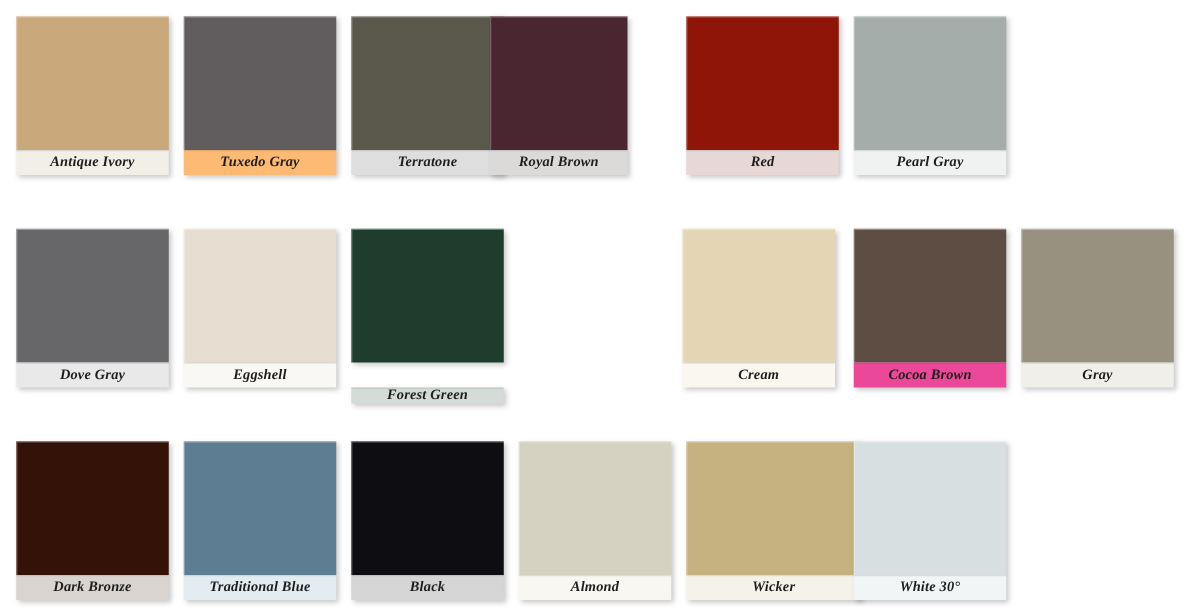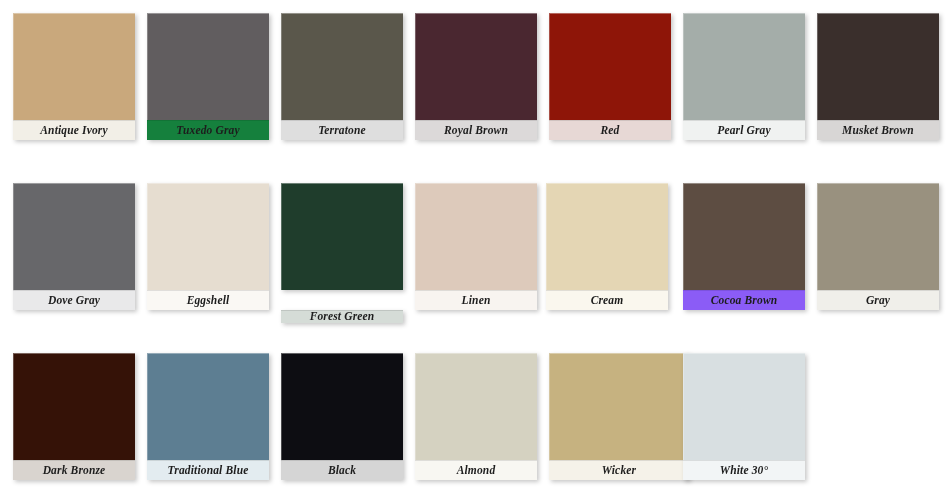--- a/index.html
+++ b/index.html
@@ -72,67 +72,59 @@
 <body>
 
 <div id="swatch-grid">
     <div class="swatch-row row-0">
       <div class="swatch" style="left: 13px; width: 122px; height: 127px;">
         <div class="swatch-color" style="background: rgb(201, 168, 124);"></div>
         <div class="swatch-label" style="background: rgb(242, 239, 231); color: rgb(29, 29, 29);">Antique Ivory</div>
       </div>
       <div class="swatch" style="left: 147px; width: 122px; height: 127px;">
         <div class="swatch-color" style="background: rgb(97, 93, 95);"></div>
-        <div class="swatch-label" style="background: #15803d; color: rgb(29, 29, 29);">Tuxedo Gray</div>
+        <div class="swatch-label" style="background: #fdba74; color: rgb(29, 29, 29);">Tuxedo Gray</div>
       </div>
       <div class="swatch" style="left: 281px; width: 122px; height: 127px;">
         <div class="swatch-color" style="background: rgb(90, 87, 75);"></div>
         <div class="swatch-label" style="background: rgb(222, 222, 222); color: rgb(29, 29, 29);">Terratone</div>
       </div>
-      <div class="swatch" style="left: 415px; width: 122px; height: 127px;">
+      <div class="swatch" style="left: 392px; width: 110px; height: 127px;">
         <div class="swatch-color" style="background: rgb(74, 39, 48);"></div>
         <div class="swatch-label" style="background: rgb(220, 217, 217); color: rgb(29, 29, 29);">Royal Brown</div>
       </div>
       <div class="swatch" style="left: 549px; width: 122px; height: 127px;">
         <div class="swatch-color" style="background: rgb(142, 21, 8);"></div>
         <div class="swatch-label" style="background: rgb(231, 216, 213); color: rgb(29, 29, 29);">Red</div>
       </div>
       <div class="swatch" style="left: 683px; width: 122px; height: 127px;">
         <div class="swatch-color" style="background: rgb(164, 173, 169);"></div>
         <div class="swatch-label" style="background: rgb(240, 242, 241); color: rgb(29, 29, 29);">Pearl Gray</div>
-      </div>
-      <div class="swatch" style="left: 817px; width: 122px; height: 127px;">
-        <div class="swatch-color" style="background: rgb(58, 47, 44);"></div>
-        <div class="swatch-label" style="background: rgb(216, 214, 213); color: rgb(29, 29, 29);">Musket Brown</div>
       </div>
     </div>
     <div class="swatch-row row-1">
       <div class="swatch" style="left: 13px; width: 122px; height: 127px;">
         <div class="swatch-color" style="background: rgb(103, 103, 106);"></div>
         <div class="swatch-label" style="background: rgb(233, 233, 234); color: rgb(29, 29, 29);">Dove Gray</div>
       </div>
       <div class="swatch" style="left: 147px; width: 122px; height: 127px;">
         <div class="swatch-color" style="background: rgb(230, 221, 208);"></div>
         <div class="swatch-label" style="background: rgb(250, 248, 244); color: rgb(29, 29, 29);">Eggshell</div>
       </div>
       <div class="swatch" style="left: 281px; width: 122px; height: 127px; gap: 20px;">
         <div class="swatch-color" style="background: rgb(31, 61, 44);"></div>
         <div class="swatch-label" style="background: rgb(213, 220, 215); color: rgb(29, 29, 29);">Forest Green</div>
       </div>
-      <div class="swatch" style="left: 415px; width: 122px; height: 127px;">
-        <div class="swatch-color" style="background: rgb(221, 202, 187);"></div>
-        <div class="swatch-label" style="background: rgb(248, 244, 240); color: rgb(29, 29, 29);">Linen</div>
-      </div>
       <div class="swatch" style="left: 546px; width: 122px; height: 127px;">
         <div class="swatch-color" style="background: rgb(228, 214, 180);"></div>
         <div class="swatch-label" style="background: rgb(250, 247, 238); color: rgb(29, 29, 29);">Cream</div>
       </div>
       <div class="swatch" style="left: 683px; width: 122px; height: 127px;">
         <div class="swatch-color" style="background: rgb(93, 77, 66);"></div>
-        <div class="swatch-label" style="background: #8b5cf6; color: rgb(29, 29, 29); font-family: Liberation Serif, serif;">Cocoa Brown</div>
+        <div class="swatch-label" style="background: #ec4899; color: rgb(29, 29, 29); font-family: Liberation Serif, serif;">Cocoa Brown</div>
       </div>
       <div class="swatch" style="left: 817px; width: 122px; height: 127px;">
         <div class="swatch-color" style="background: rgb(153, 145, 127);"></div>
         <div class="swatch-label" style="background: rgb(240, 239, 234); color: rgb(29, 29, 29);">Gray</div>
       </div>
     </div>
     <div class="swatch-row row-2">
       <div class="swatch" style="left: 13px; width: 122px; height: 127px; border-radius: 17px;">
         <div class="swatch-color" style="background: rgb(53, 18, 7);"></div>
         <div class="swatch-label" style="background: rgb(217, 212, 207); color: rgb(29, 29, 29);">Dark Bronze</div>

